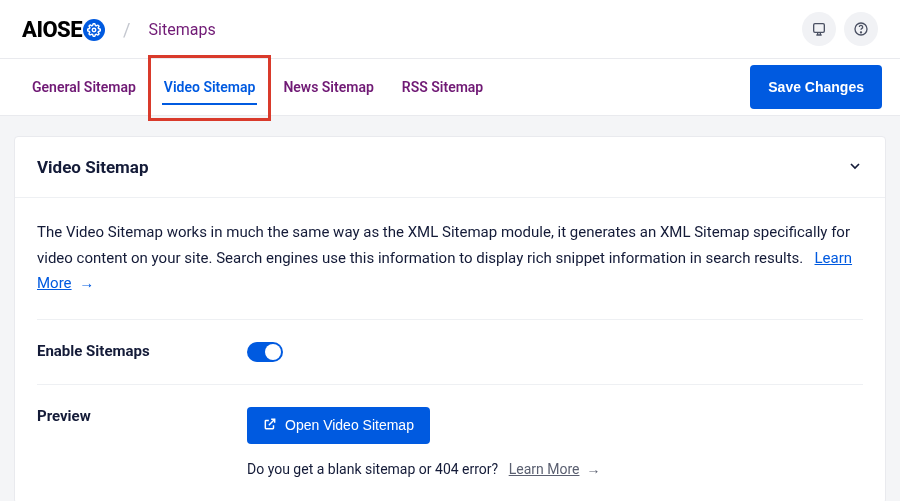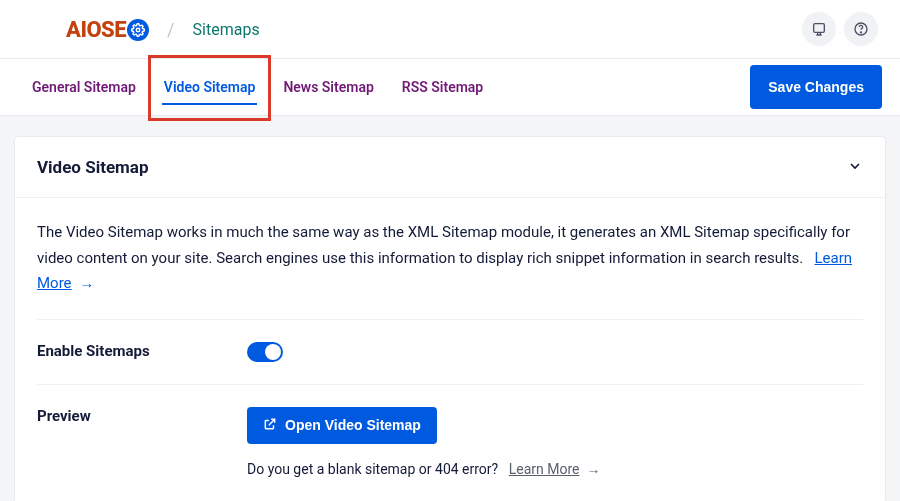--- a/index.html
+++ b/index.html
@@ -18,40 +18,39 @@
     align-items: center;
     padding: 10px 22px;
     height: 58px;
     justify-content: space-between;
   }
   .header-left { display:flex; align-items:center; gap: 18px; }
   .logo {
     font-weight: 800;
     font-size: 22px;
     letter-spacing: -0.5px;
-    color: #c2410c;
-    display:flex;
-    align-items:center;
-    margin-left:44px;
+    color: #000000;
+    display:flex;
+    align-items:center;
   }
   .logo .gear {
     display:inline-flex;
     align-items:center;
     justify-content:center;
     width:22px; height:22px;
     border-radius:50%;
     background:#005ae0;
     color:#fff;
     margin-left:1px;
     position: relative;
     top:1px;
   }
   .logo .gear svg { width:14px; height:14px; }
   .divider-slash { color:#c4c7cf; font-size:18px; }
-  .breadcrumb { font-size:16px; color:#0f766e; }
+  .breadcrumb { font-size:16px; color:#701a75; }
   .header-right { display:flex; gap:8px; }
   .icon-btn {
     width:34px; height:34px;
     border-radius:50%;
     background:#f1f2f5;
     display:flex; align-items:center; justify-content:center;
     color:#4b5163;
     cursor:pointer;
   }
   .icon-btn svg { width:16px; height:16px; }
@@ -159,21 +158,21 @@
     border-radius:50%;
     background:#fff;
   }
 
   .preview-btn {
     background:#005ae0;
     color:#fff;
     border:none;
     border-radius:4px;
     padding:10px 16px;
-    font-weight:700;
+    font-weight:400;
     font-size:14px;
     display:inline-flex;
     align-items:center;
     gap:8px;
     cursor:pointer;
   }
   .preview-btn svg { width:14px; height:14px; }
 
   .helper {
     margin-top:14px;

